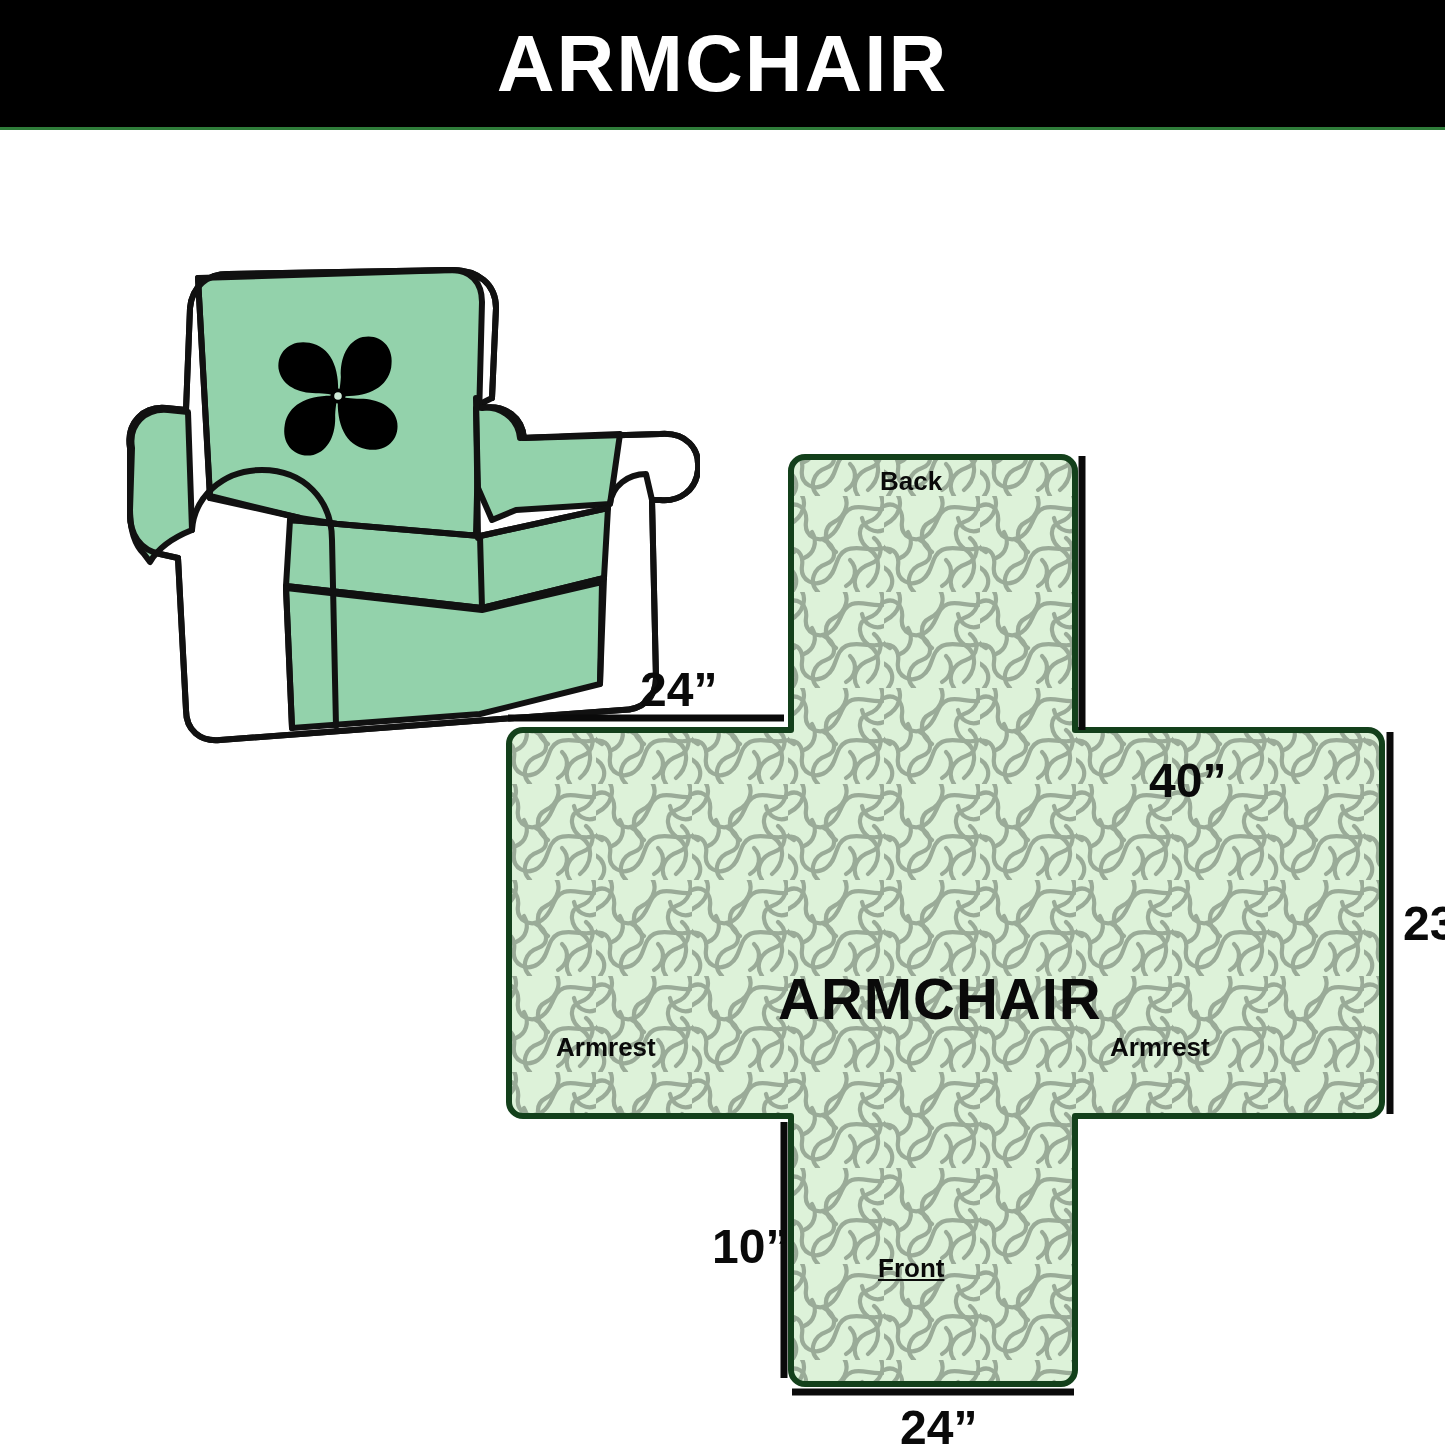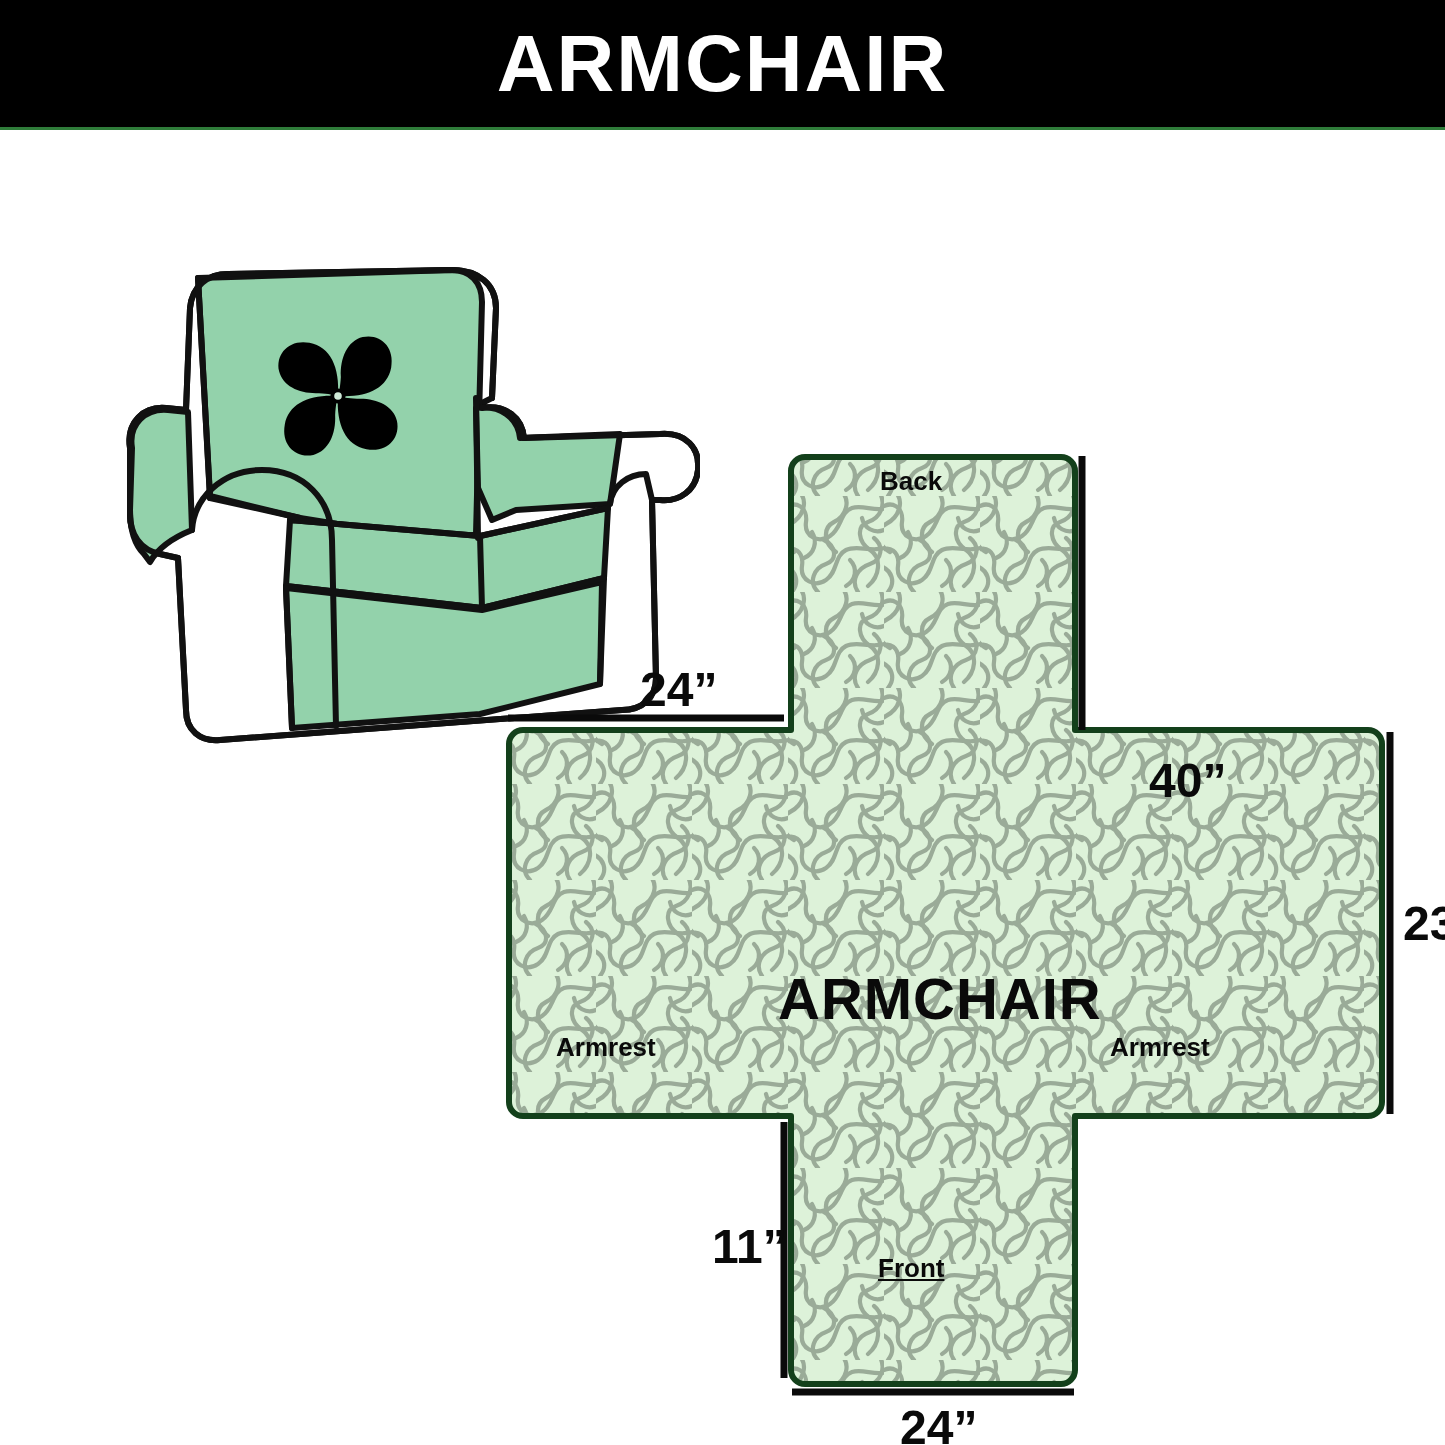--- a/index.html
+++ b/index.html
@@ -219,21 +219,21 @@
         <line x1="284" y1="722" x2="284" y2="978"></line>
 
         <line x1="292" y1="992" x2="574" y2="992"></line>
       </g>
     </svg>
 
     
     <div class="dim-label" style="left:609px;  top:357px;margin-left:40px;">40”</div>
     <div class="dim-label" style="left:140px;  top:266px;">24”</div>
     <div class="dim-label" style="left:903px;  top:500px;">23”</div>
-    <div class="dim-label" style="left:212px;  top:823px;">11”</div>
+    <div class="dim-label" style="left:212px;  top:823px;">10”</div>
     <div class="dim-label" style="left:400px;  top:1004px;">24”</div>
 
     <div class="panel-label" style="left:380px; top:68px;">Back</div>
     
     <div class="panel-label" style="left:56px;  top:634px;">Armrest</div>
     <div class="panel-label" style="left:610px; top:634px;">Armrest</div>
     <div class="panel-label" style="left:378px; top:855px;text-decoration:underline;">Front</div>
 
     <div id="center-label" style="left:278px; top:570px;">ARMCHAIR</div>
   </div>

